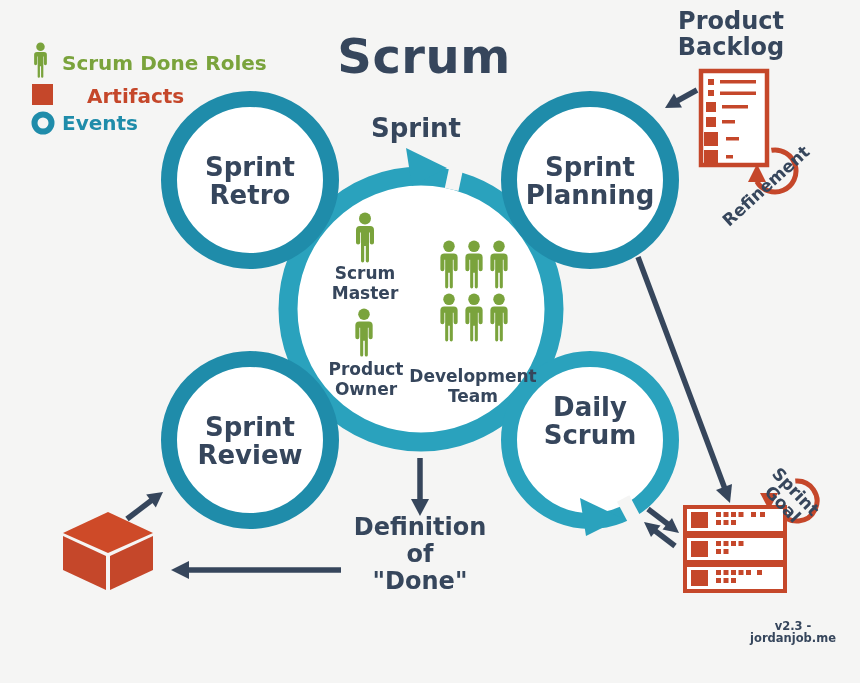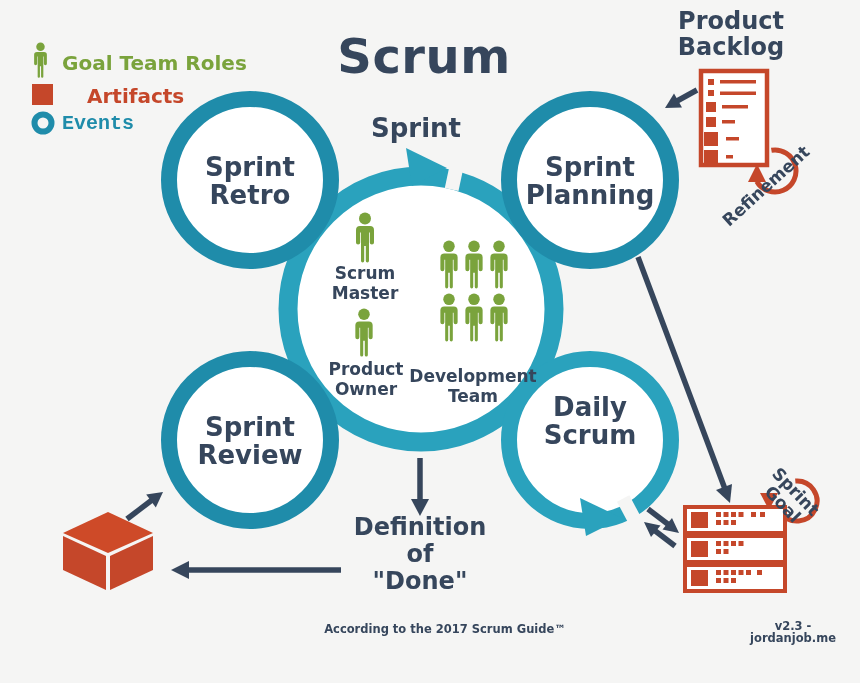--- a/index.html
+++ b/index.html
@@ -182,23 +182,23 @@
         <use href="#person" x="487.5" y="293" width="23" height="50"></use>
       </g>
     </g>
 
     <rect x="32" y="84" width="21" height="21" fill="#c5472a"></rect>
     <circle cx="43" cy="123" r="8.5" fill="none" stroke="#1f8caa" stroke-width="6"></circle>
   </svg>
 
   <div class="label title" style="left:424px;top:57px;">Scrum</div>
 
-  <div class="legend-label lg-green" style="left:62px;top:63px;">Goal Team Roles</div>
+  <div class="legend-label lg-green" style="left:62px;top:63px;">Scrum Done Roles</div>
   <div class="legend-label lg-red" style="left:62px;top:96px;margin-left:25px;">Artifacts</div>
-  <div class="legend-label lg-teal" style="left:62px;top:123px;font-family:Liberation Mono, monospace;">Events</div>
+  <div class="legend-label lg-teal" style="left:62px;top:123px;">Events</div>
 
   <div class="label sprint-label" style="left:416px;top:128px;">Sprint</div>
 
   <div class="label circle-label" style="left:250px;top:181px;">Sprint
 Retro</div>
   <div class="label circle-label" style="left:590px;top:181px;">Sprint
 Planning</div>
   <div class="label circle-label" style="left:250px;top:441px;">Sprint
 Review</div>
   <div class="label circle-label" style="left:590px;top:421px;">Daily
@@ -212,16 +212,15 @@
 Team</div>
 
   <div class="label artifact-label" style="left:731px;top:35px;">Product Backlog</div>
   <div class="label dod-label" style="left:420px;top:554px;">Definition
 of
 "Done"</div>
 
   <div class="label rot-label" style="left:766px;top:186px;transform:translate(-50%,-50%) rotate(-42deg);">Refinement</div>
   <div class="label rot-label" style="left:789px;top:498px;transform:translate(-50%,-50%) rotate(46deg);">Sprint Goal</div>
 
-  <div class="label footer-label" style="left:445px;top:629px;">According to the 2017 Scrum Guide™</div>
   <div class="label footer-label" style="left:793px;top:632px;">v2.3 - jordanjob.me</div>
 
 </div>
 
 </body></html>

